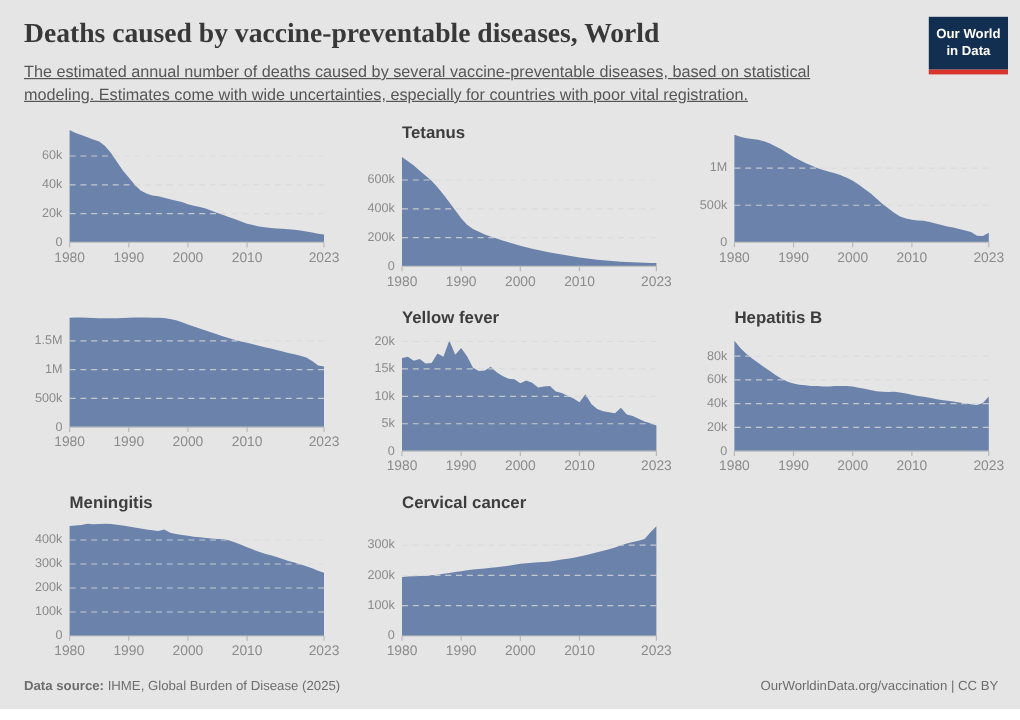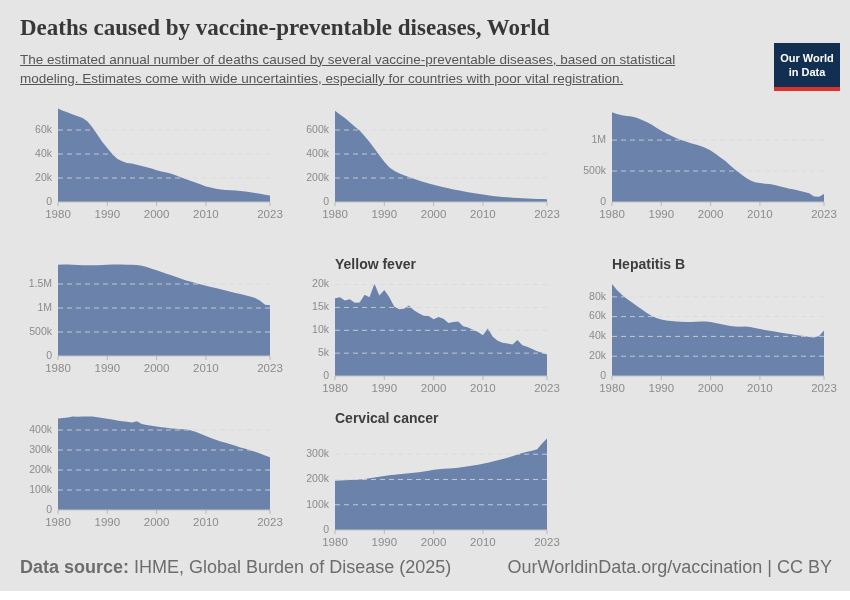--- a/index.html
+++ b/index.html
@@ -3,29 +3,29 @@
 <meta charset="utf-8">
 <style>
   html,body{margin:0;padding:0;background:#fff;}
   #page{position:relative;width:850px;height:591px;background:#e5e5e5;overflow:hidden;
         font-family:"Liberation Sans","DejaVu Sans",sans-serif;}
   
   #header{position:absolute;top:14px;left:20px;right:10px;display:flex;justify-content:space-between;align-items:flex-start;}
   #page-title{font-family:"Liberation Serif","DejaVu Serif",serif;font-weight:700;font-size:23px;color:#383838;line-height:1.2;margin:0 0 8px 0;}
   #page-subtitle{font-size:13.5px;color:#565656;line-height:1.42;max-width:715px;text-decoration:underline;}
   #owid-logo{flex:0 0 auto;width:66px;text-align:center;cursor:pointer;}
-  #owid-logo .logo-box{background:#122f52;color:#fff;font-weight:700;font-size:11px;line-height:1.3;padding:8px 4px 7px 4px;margin-top:29px;}
+  #owid-logo .logo-box{background:#122f52;color:#fff;font-weight:700;font-size:11px;line-height:1.3;padding:8px 4px 7px 4px;}
   #owid-logo .logo-stripe{height:4px;}
   
   #grid{position:absolute;top:100px;left:18px;display:grid;grid-template-columns:repeat(3,277px);grid-auto-rows:154px;}
   .cell{position:relative;}
   .chart-title{font-size:14px;font-weight:700;color:#3d3d3d;margin:2px 0 2px 40px;}
   .chart-svg{overflow:visible;display:block;}
   
-  #footer{position:absolute;left:20px;right:18px;bottom:13px;display:flex;justify-content:space-between;font-size:18px;color:#6d6d6d;text-align:right;}
+  #footer{position:absolute;left:20px;right:18px;bottom:13px;display:flex;justify-content:space-between;font-size:11px;color:#6d6d6d;text-align:right;}
   #footer .src-label{font-weight:700;}
   #footer a{color:#6d6d6d;text-decoration:none;}
 </style>
 </head>
 <body>
 
 <div id="page">
 
   <div id="header">
     <div>
@@ -59,20 +59,21 @@
           <text x="89.30232558139535" y="118" text-anchor="middle" font-size="11.5" fill="#8b8b8b">1990</text>
           <line x1="138.6046511627907" y1="102" x2="138.6046511627907" y2="106" stroke="#b8b8b8" stroke-width="1"></line>
           <text x="138.6046511627907" y="118" text-anchor="middle" font-size="11.5" fill="#8b8b8b">2000</text>
           <line x1="187.90697674418604" y1="102" x2="187.90697674418604" y2="106" stroke="#b8b8b8" stroke-width="1"></line>
           <text x="187.90697674418604" y="118" text-anchor="middle" font-size="11.5" fill="#8b8b8b">2010</text>
           <line x1="252" y1="102" x2="252" y2="106" stroke="#b8b8b8" stroke-width="1"></line>
           <text x="252" y="118" text-anchor="middle" font-size="11.5" fill="#8b8b8b">2023</text>
         </svg>
       </div>
       <div class="cell">
+        <div class="chart-title">Tetanus</div>
         <svg width="258" height="132" class="chart-svg">
           <path d="M40,10.800000000000011L40.00,10.80L44.93,14.40L49.86,18.00L54.79,22.20L59.72,26.40L64.65,30.60L69.58,36.00L74.51,42.00L79.44,48.60L84.37,55.20L89.30,61.80L94.23,67.20L99.16,70.80L104.09,73.20L109.02,75.36L113.95,77.04L118.88,78.72L123.81,80.40L128.74,81.96L133.67,83.40L138.60,84.72L143.53,86.04L148.47,87.24L153.40,88.32L158.33,89.40L163.26,90.36L168.19,91.32L173.12,92.16L178.05,93.00L182.98,93.84L187.91,94.56L192.84,95.28L197.77,95.88L202.70,96.48L207.63,96.96L212.56,97.32L217.49,97.68L222.42,98.04L227.35,98.28L232.28,98.52L237.21,98.76L242.14,99.00L247.07,99.12L252.00,99.24L252,102L40,102Z" fill="#6b83ab"></path>
           <line x1="40" y1="102" x2="252" y2="102" stroke="#c2c2c2" stroke-width="1"></line>
           <text x="34" y="102" text-anchor="end" dominant-baseline="middle" font-size="10.5" fill="#8b8b8b">0</text>
           <line x1="40" y1="78" x2="252" y2="78" stroke="#d9d9d9" stroke-width="1" stroke-dasharray="5,4" opacity="0.8"></line>
           <text x="34" y="78" text-anchor="end" dominant-baseline="middle" font-size="10.5" fill="#8b8b8b">200k</text>
           <line x1="40" y1="54" x2="252" y2="54" stroke="#d9d9d9" stroke-width="1" stroke-dasharray="5,4" opacity="0.8"></line>
           <text x="34" y="54" text-anchor="end" dominant-baseline="middle" font-size="10.5" fill="#8b8b8b">400k</text>
           <line x1="40" y1="30" x2="252" y2="30" stroke="#d9d9d9" stroke-width="1" stroke-dasharray="5,4" opacity="0.8"></line>
           <text x="34" y="30" text-anchor="end" dominant-baseline="middle" font-size="10.5" fill="#8b8b8b">600k</text>
@@ -178,20 +179,21 @@
           <text x="89.30232558139535" y="118" text-anchor="middle" font-size="11.5" fill="#8b8b8b">1990</text>
           <line x1="138.6046511627907" y1="102" x2="138.6046511627907" y2="106" stroke="#b8b8b8" stroke-width="1"></line>
           <text x="138.6046511627907" y="118" text-anchor="middle" font-size="11.5" fill="#8b8b8b">2000</text>
           <line x1="187.90697674418604" y1="102" x2="187.90697674418604" y2="106" stroke="#b8b8b8" stroke-width="1"></line>
           <text x="187.90697674418604" y="118" text-anchor="middle" font-size="11.5" fill="#8b8b8b">2010</text>
           <line x1="252" y1="102" x2="252" y2="106" stroke="#b8b8b8" stroke-width="1"></line>
           <text x="252" y="118" text-anchor="middle" font-size="11.5" fill="#8b8b8b">2023</text>
         </svg>
       </div>
       <div class="cell">
+        <div class="chart-title">Meningitis</div>
         <svg width="258" height="132" class="chart-svg">
           <path d="M40,10.399999999999991L40.00,10.40L44.93,10.00L49.86,9.40L54.79,8.40L59.72,8.80L64.65,8.60L69.58,8.40L74.51,8.60L79.44,9.20L84.37,10.00L89.30,10.80L94.23,11.60L99.16,12.40L104.09,13.20L109.02,13.80L113.95,14.40L118.88,13.20L123.81,16.00L128.74,17.00L133.67,17.80L138.60,18.40L143.53,19.20L148.47,19.80L153.40,20.40L158.33,20.80L163.26,21.20L168.19,21.20L173.12,22.40L178.05,24.00L182.98,26.00L187.91,28.00L192.84,30.00L197.77,31.80L202.70,33.40L207.63,34.80L212.56,36.20L217.49,37.80L222.42,39.40L227.35,40.80L232.28,42.20L237.21,43.80L242.14,45.60L247.07,47.60L252.00,49.20L252,102L40,102Z" fill="#6b83ab"></path>
           <line x1="40" y1="102" x2="252" y2="102" stroke="#c2c2c2" stroke-width="1"></line>
           <text x="34" y="102" text-anchor="end" dominant-baseline="middle" font-size="10.5" fill="#8b8b8b">0</text>
           <line x1="40" y1="82" x2="252" y2="82" stroke="#d9d9d9" stroke-width="1" stroke-dasharray="5,4" opacity="0.8"></line>
           <text x="34" y="82" text-anchor="end" dominant-baseline="middle" font-size="10.5" fill="#8b8b8b">100k</text>
           <line x1="40" y1="62" x2="252" y2="62" stroke="#d9d9d9" stroke-width="1" stroke-dasharray="5,4" opacity="0.8"></line>
           <text x="34" y="62" text-anchor="end" dominant-baseline="middle" font-size="10.5" fill="#8b8b8b">200k</text>
           <line x1="40" y1="42" x2="252" y2="42" stroke="#d9d9d9" stroke-width="1" stroke-dasharray="5,4" opacity="0.8"></line>
           <text x="34" y="42" text-anchor="end" dominant-baseline="middle" font-size="10.5" fill="#8b8b8b">300k</text>

